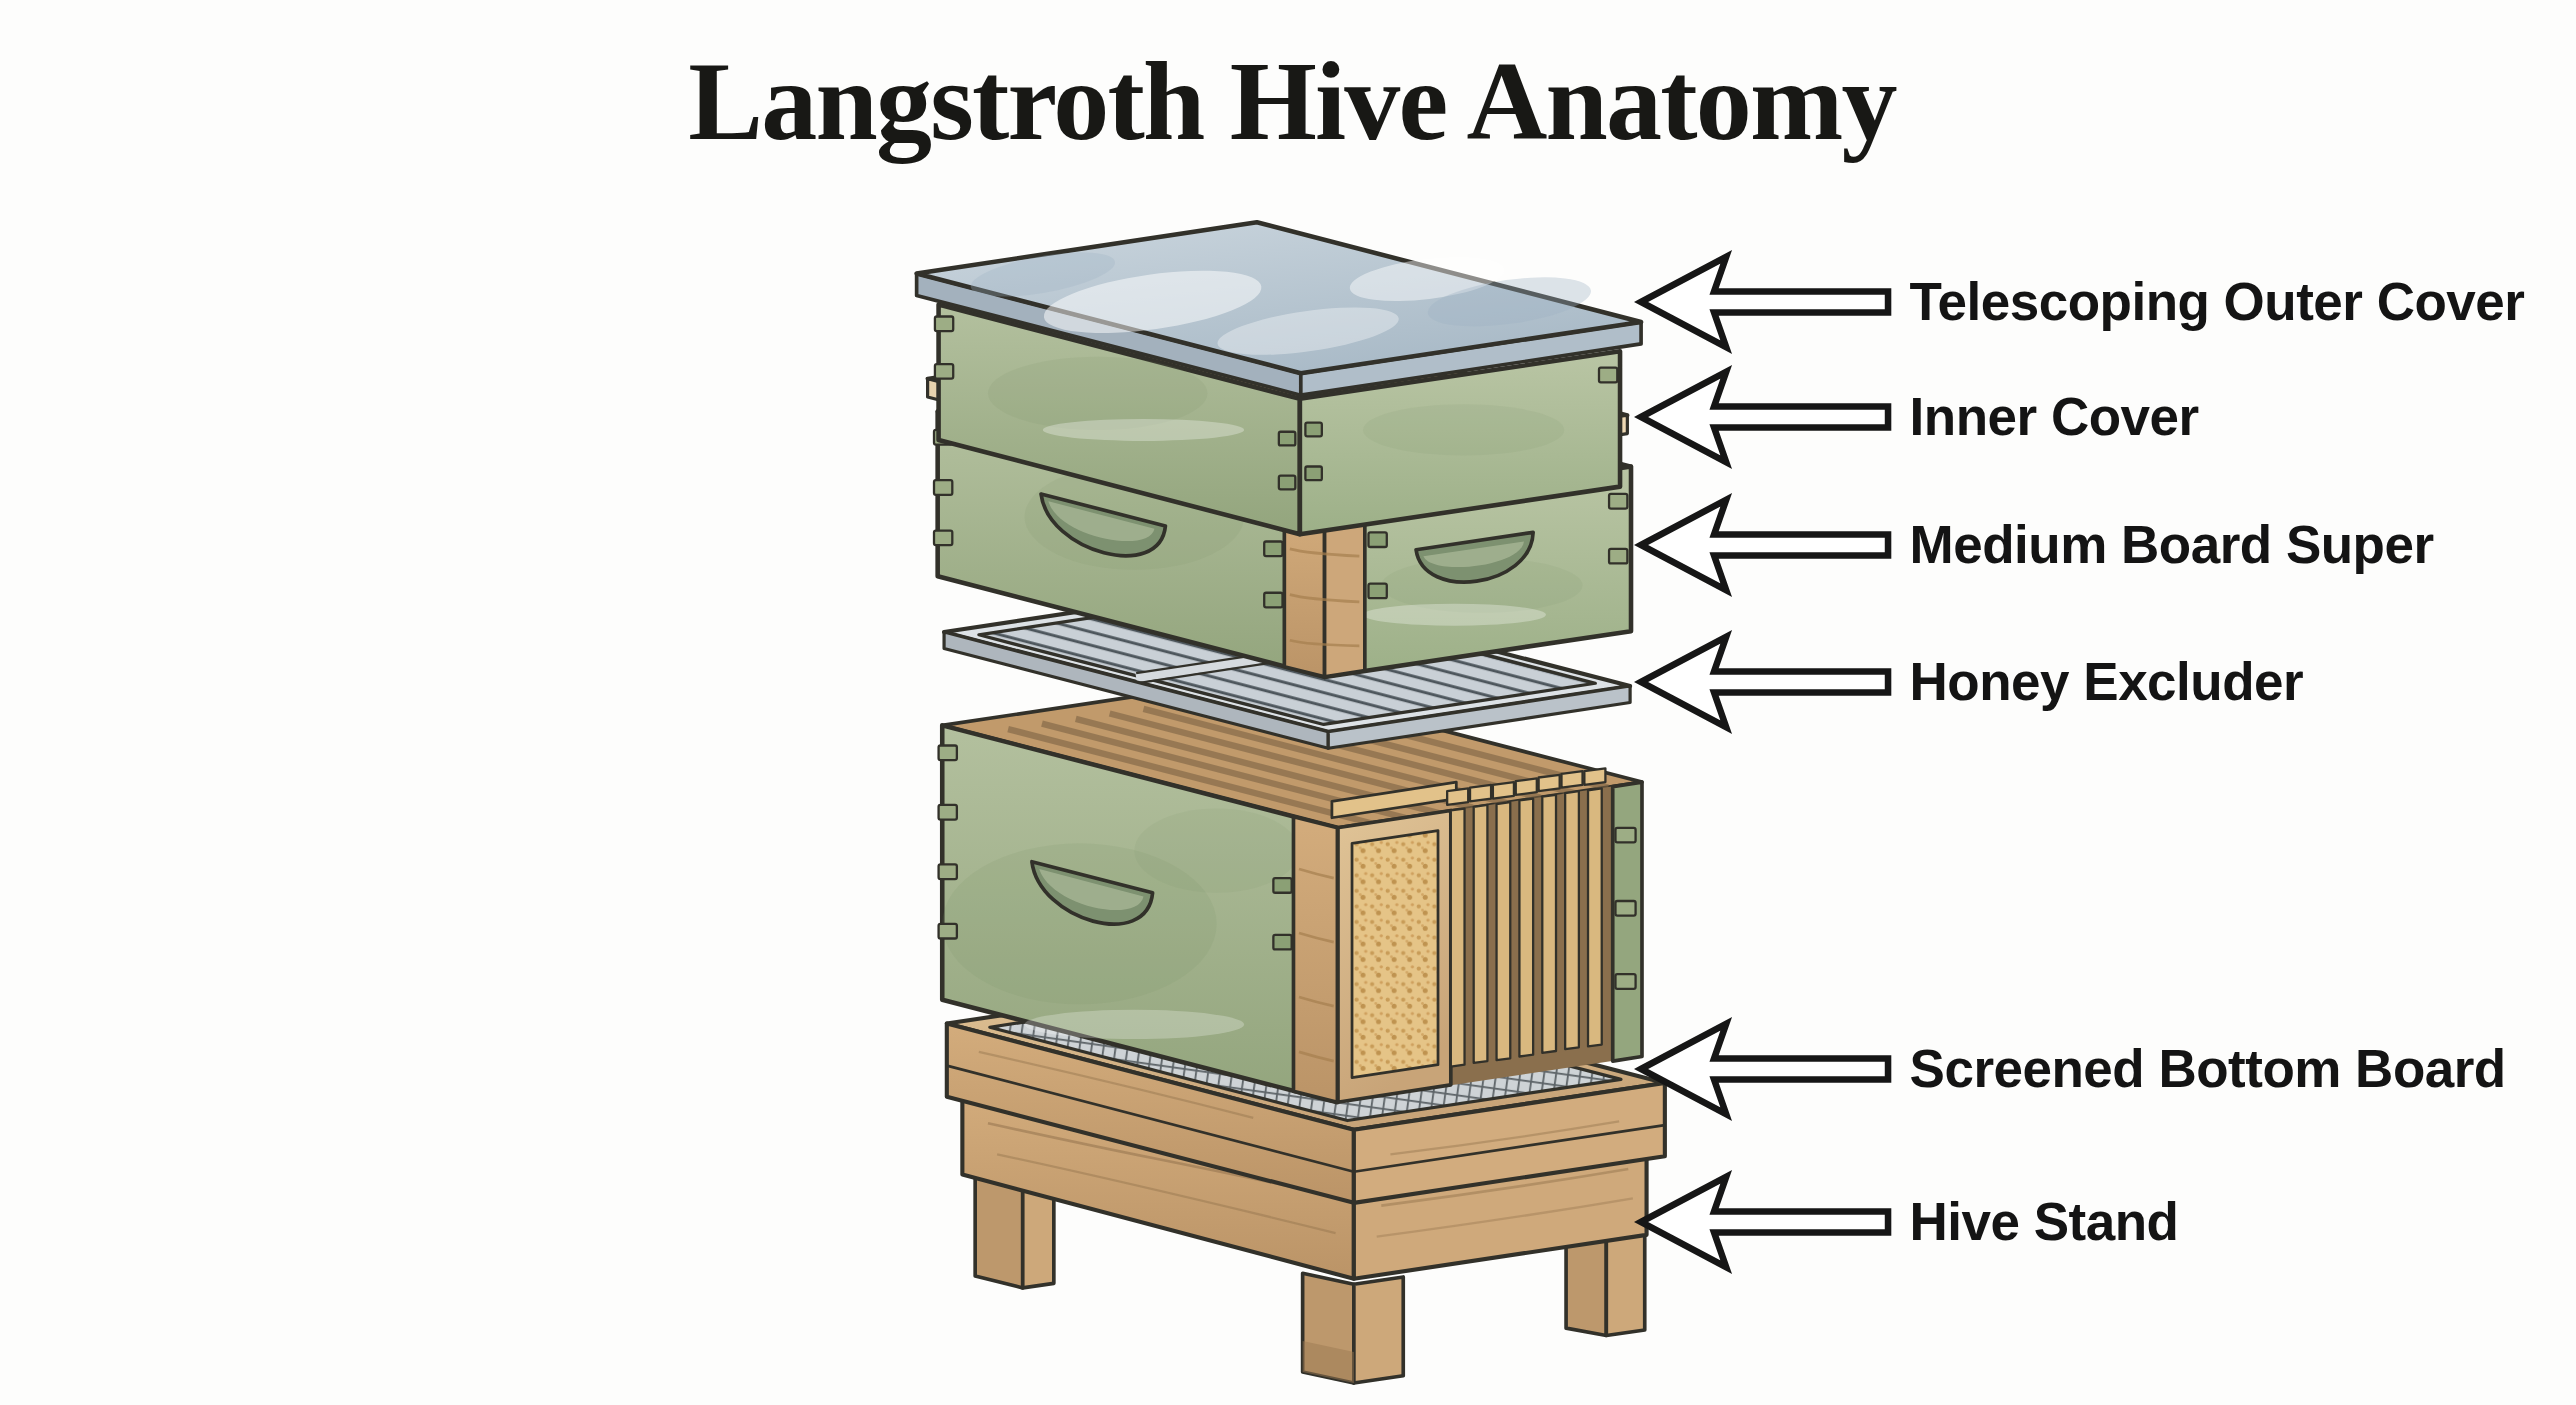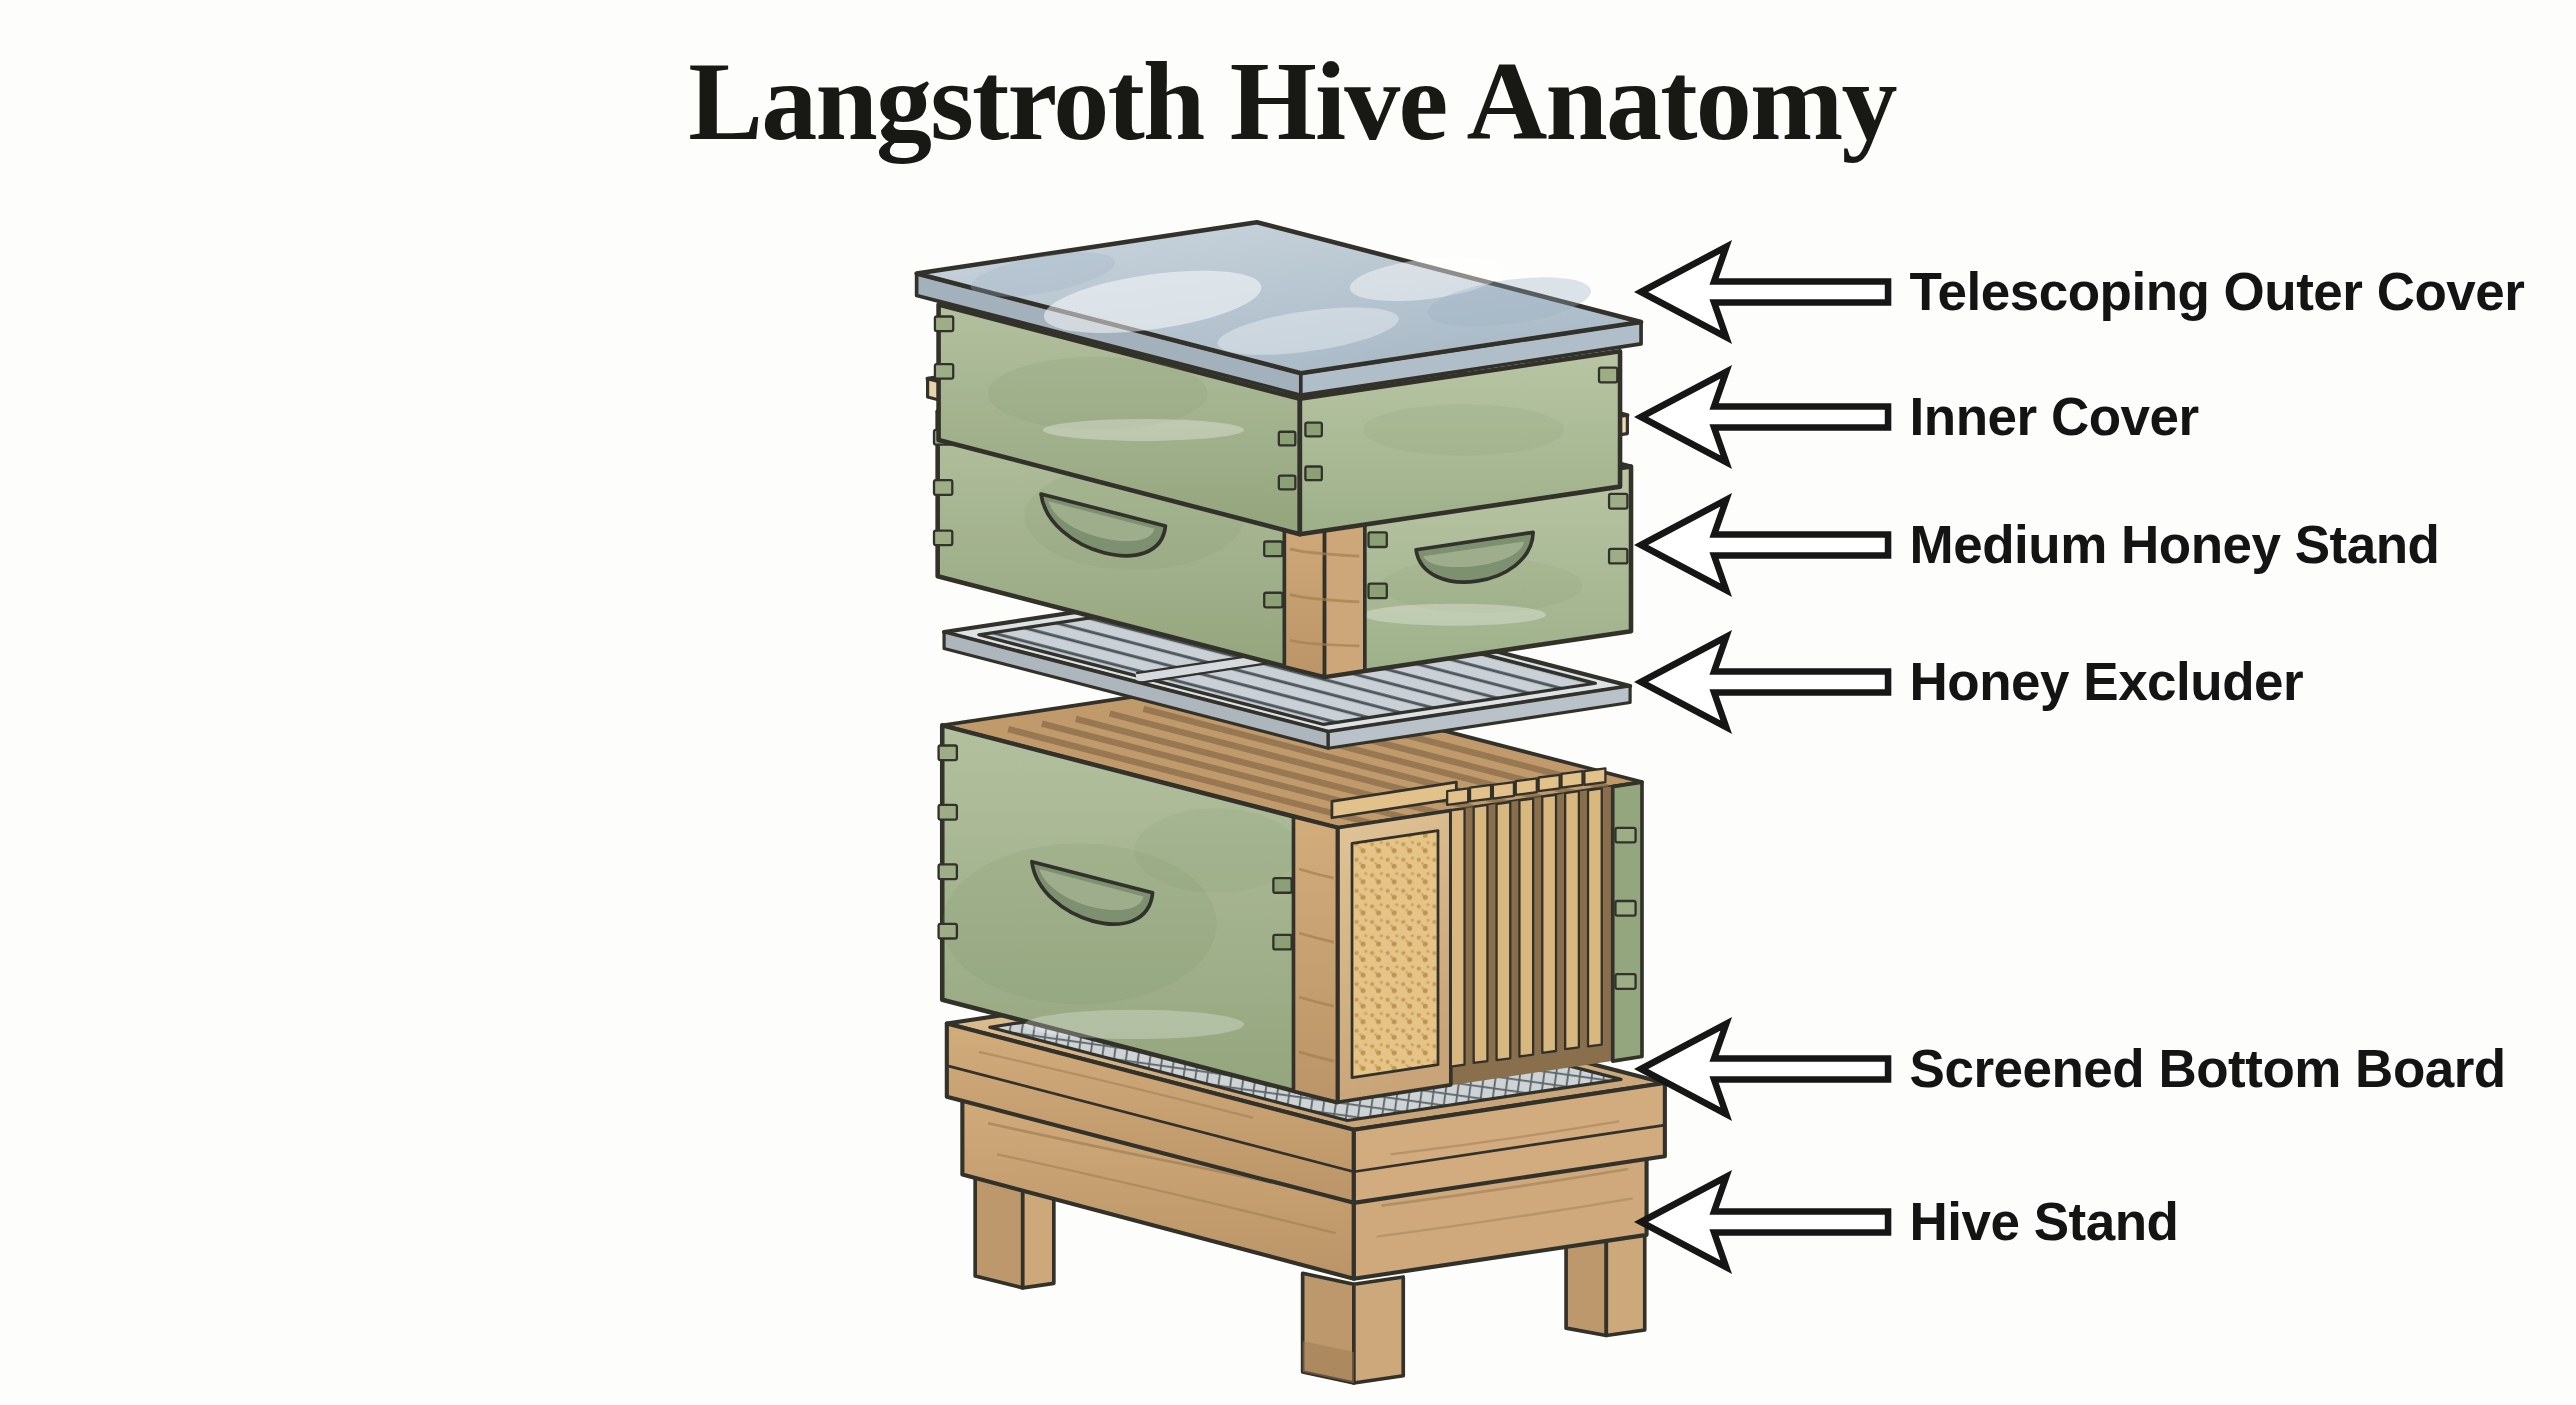--- a/index.html
+++ b/index.html
@@ -275,39 +275,39 @@
         <ellipse cx="1560" cy="305" rx="85" ry="22" fill="#ffffff" opacity="0.45" transform="rotate(-7 1560 305)"></ellipse>
         <ellipse cx="1430" cy="362" rx="100" ry="22" fill="#ffffff" opacity="0.35" transform="rotate(-8 1430 362)"></ellipse>
         <ellipse cx="1650" cy="330" rx="90" ry="24" fill="#9fb3c2" opacity="0.35" transform="rotate(-8 1650 330)"></ellipse>
         <ellipse cx="1140" cy="300" rx="80" ry="20" fill="#9fb3c2" opacity="0.3" transform="rotate(-10 1140 300)"></ellipse>
       </g>
     </g>
   </svg>
 
   <div class="title">Langstroth Hive Anatomy</div>
 
-  <div class="label-row" style="top:235px">
+  <div class="label-row" style="top:245px">
     <svg class="arrow-svg" width="261" height="108" viewBox="0 0 300 124">
       <polygon points="8,62 106,10 92,50 292,50 292,74 92,74 106,114"></polygon>
     </svg>
     <span class="label-text">Telescoping Outer Cover</span>
   </div>
 
   <div class="label-row" style="top:360px">
     <svg class="arrow-svg" width="261" height="108" viewBox="0 0 300 124">
       <polygon points="8,62 106,10 92,50 292,50 292,74 92,74 106,114"></polygon>
     </svg>
     <span class="label-text">Inner Cover</span>
   </div>
 
   <div class="label-row" style="top:488px">
     <svg class="arrow-svg" width="261" height="108" viewBox="0 0 300 124">
       <polygon points="8,62 106,10 92,50 292,50 292,74 92,74 106,114"></polygon>
     </svg>
-    <span class="label-text">Medium Honey Stand</span>
+    <span class="label-text">Medium Board Super</span>
   </div>
 
   <div class="label-row" style="top:625px">
     <svg class="arrow-svg" width="261" height="108" viewBox="0 0 300 124">
       <polygon points="8,62 106,10 92,50 292,50 292,74 92,74 106,114"></polygon>
     </svg>
     <span class="label-text">Honey Excluder</span>
   </div>
 
 

